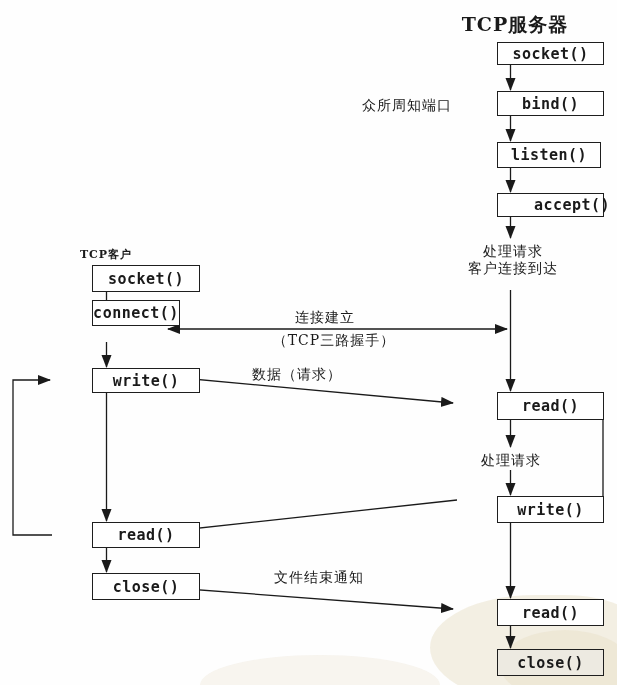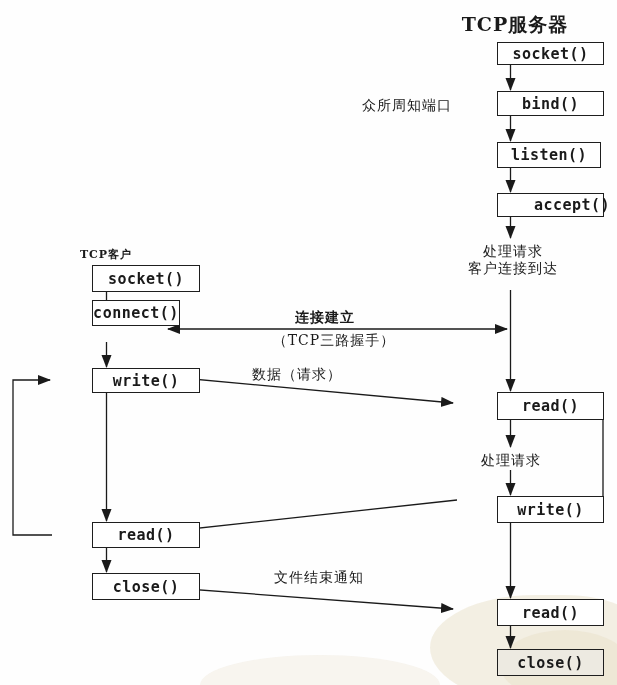--- a/index.html
+++ b/index.html
@@ -110,18 +110,18 @@
   <div class="lbl center" style="left:455px;top:452px;width:112px;">处理请求</div>
 
   <div class="lbl title center" style="left:46px;top:246px;width:120px;font-size:11px;">TCP客户</div>
 
   <div class="box" style="left:52px;top:265px;width:108px;height:27px;">socket()</div>
   <div class="box" style="left:52px;top:300px;width:88px;height:26px;">connect()</div>
   <div class="box" style="left:52px;top:368px;width:108px;height:25px;">write()</div>
   <div class="box" style="left:52px;top:522px;width:108px;height:26px;">read()</div>
   <div class="box" style="left:52px;top:573px;width:108px;height:27px;">close()</div>
 
-  <div class="lbl center" style="left:255px;top:309px;width:140px;font-weight:bold;">连接建立</div>
+  <div class="lbl center" style="left:255px;top:309px;width:140px;">连接建立</div>
   <div class="lbl center" style="left:234px;top:332px;width:200px;">（TCP三路握手）</div>
   <div class="lbl center" style="left:222px;top:366px;width:150px;">数据（请求）</div>
   <div class="lbl center" style="left:244px;top:569px;width:150px;">文件结束通知</div>
 
 </div>
 
 </body></html>

